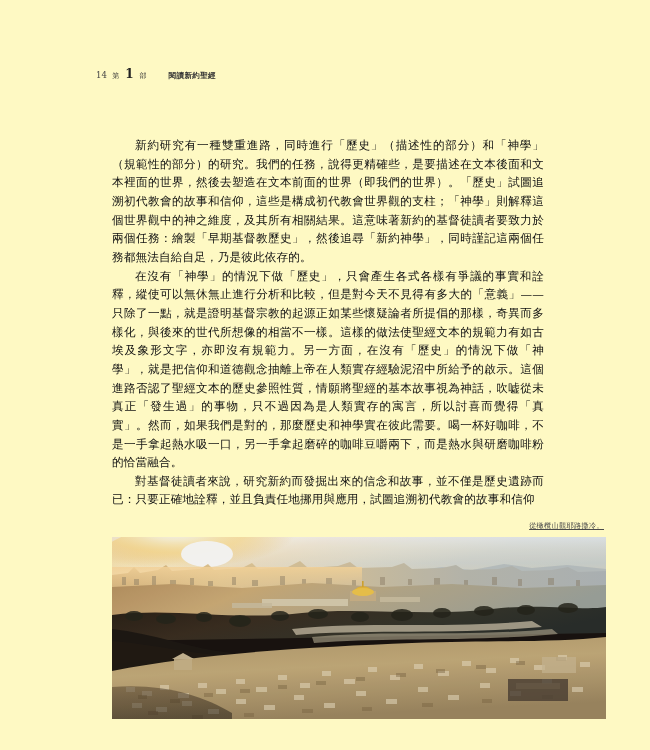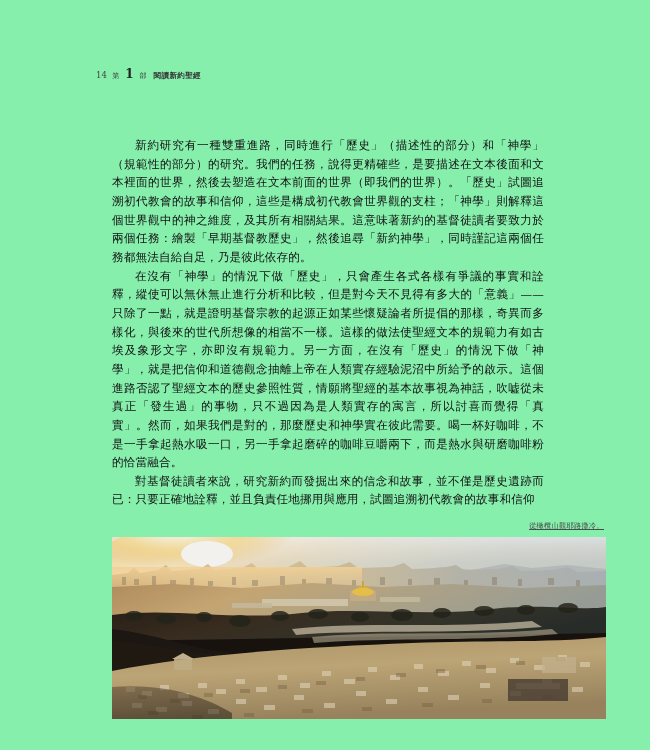--- a/index.html
+++ b/index.html
@@ -11,21 +11,21 @@
     height: 750px;
     background: #ffffff;
     font-family: "DejaVu Serif", "Liberation Serif", serif;
     overflow: hidden;
   }
 
   .page {
     position: relative;
     width: 650px;
     height: 750px;
-    background: #86efac;
+    background: #fef9c3;
   }
 
   
   .running-head {
     position: absolute;
     left: 96px;
     top: 68px;
     display: flex;
     align-items: baseline;
     gap: 5px;
@@ -47,21 +47,21 @@
     font-size: 12px;
     font-weight: bold;
     color: #222;
     line-height: 1;
     padding: 0 1px;
   }
   .rh-title {
     font-size: 7.5px;
     color: #333;
     letter-spacing: .4px;
-    margin-left: 2px;
+    margin-left: 17px;
     font-weight: bold;
   }
 
   
   .section-heading {
     position: absolute;
     left: 115px;
     top: 98px;
     font-size: 13.2px;
     font-weight: bold;

